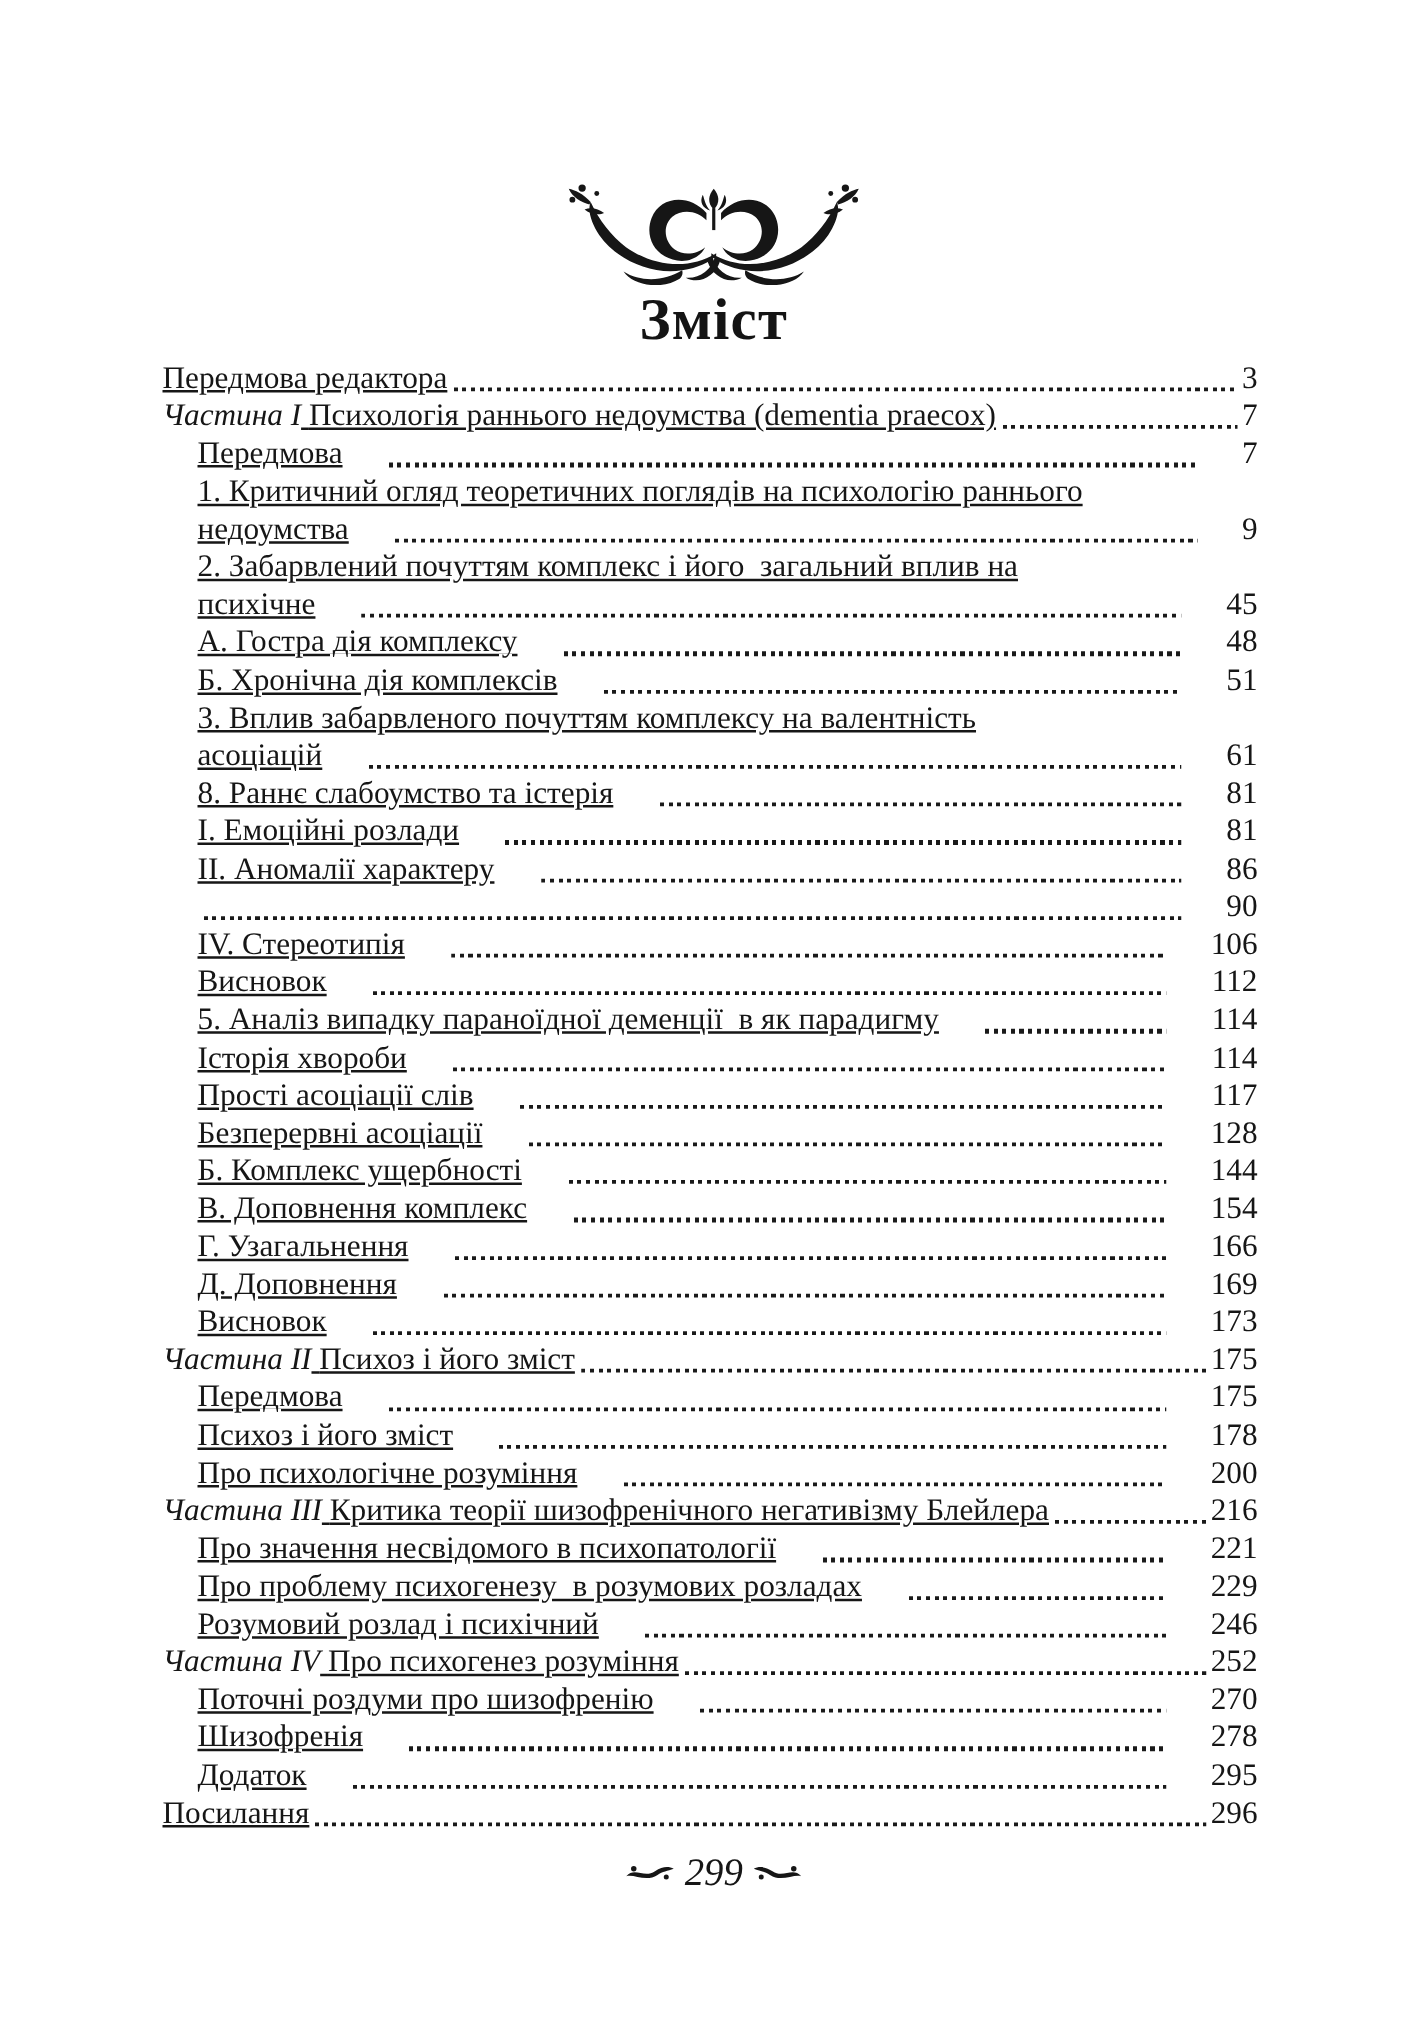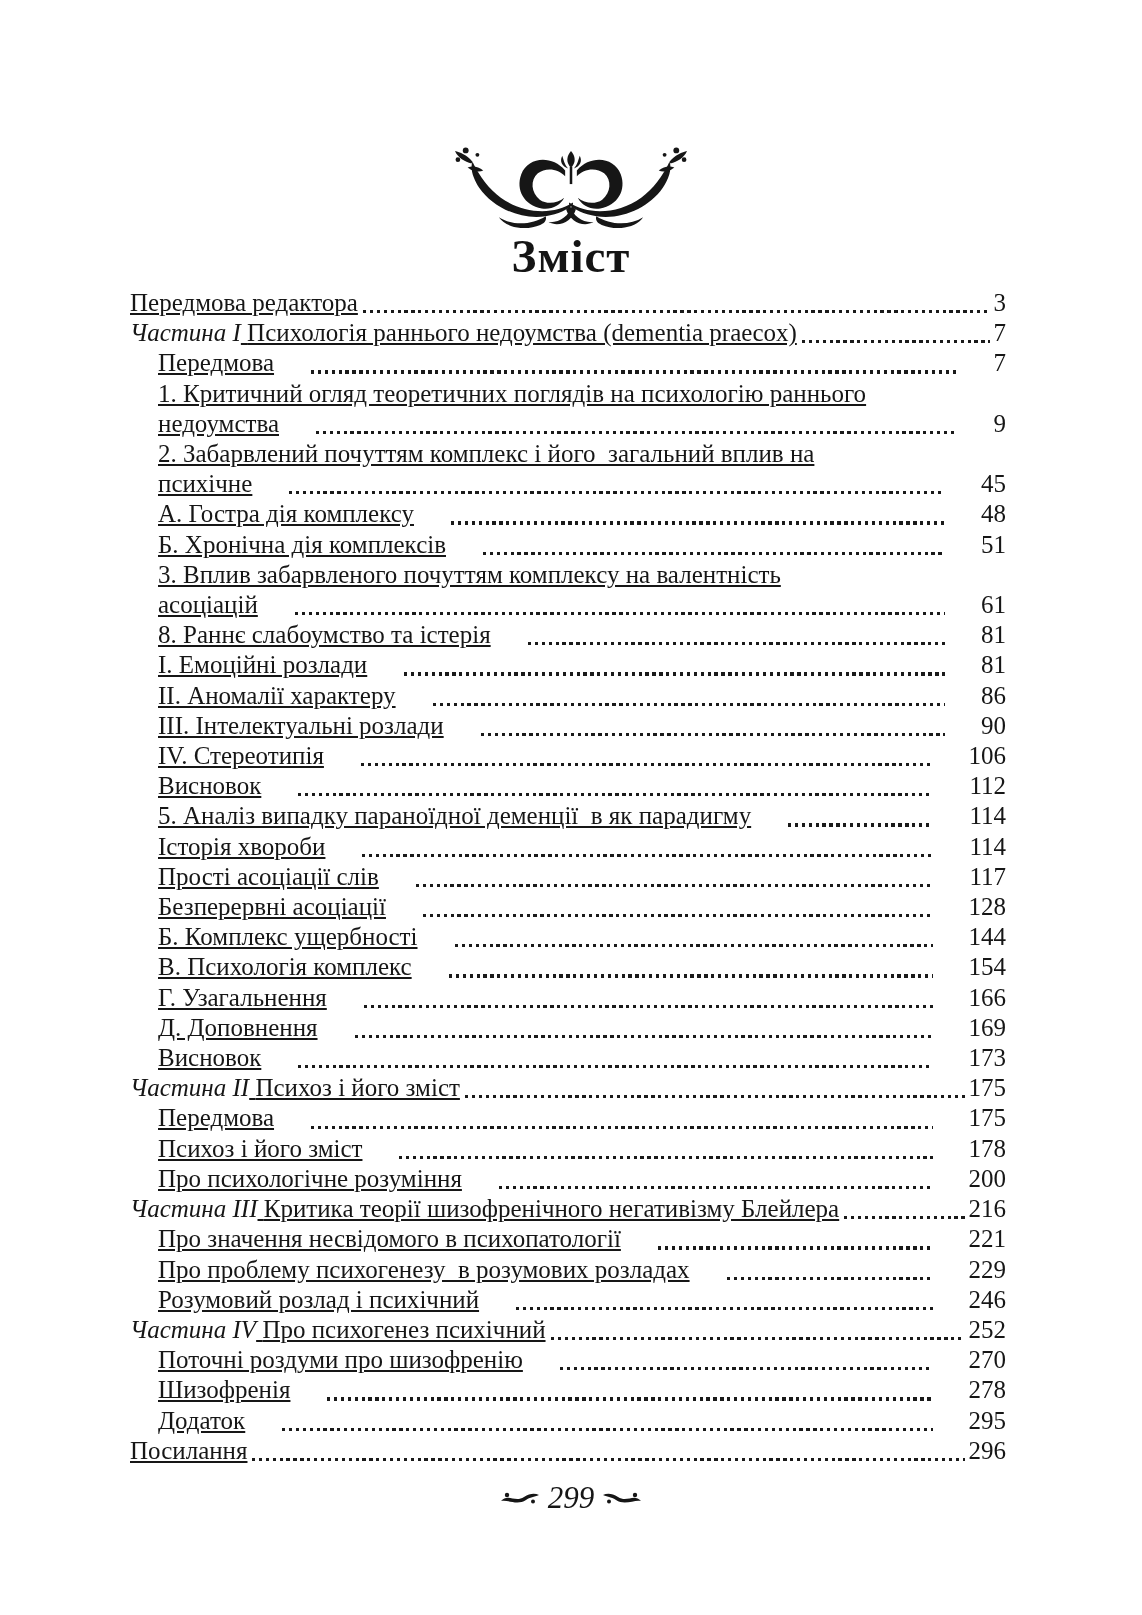--- a/index.html
+++ b/index.html
@@ -106,37 +106,37 @@
   <div class="row indent"><span class="txt">3. Вплив забарвленого почуттям комплексу на валентність</span></div>
 
   <div class="row indent"><span class="txt">асоціацій</span><span class="leader"></span><span class="pg">61</span></div>
 
   <div class="row indent"><span class="txt">8. Раннє слабоумство та істерія</span><span class="leader"></span><span class="pg">81</span></div>
 
   <div class="row indent"><span class="txt">І. Емоційні розлади</span><span class="leader"></span><span class="pg">81</span></div>
 
   <div class="row indent"><span class="txt">ІІ. Аномалії характеру</span><span class="leader"></span><span class="pg">86</span></div>
 
-  <div class="row indent"><span class="txt">ІІІ. Інтелектуальні розлади</span><span class="leader"></span><span class="pg">90</span></div>
+  <div class="row indent"><span class="leader"></span><span class="pg">90</span></div>
 
   <div class="row indent"><span class="txt">IV. Стереотипія</span><span class="leader"></span><span class="pg">106</span></div>
 
   <div class="row indent"><span class="txt">Висновок</span><span class="leader"></span><span class="pg">112</span></div>
 
   <div class="row indent"><span class="txt">5. Аналіз випадку параноїдної деменції  в як парадигму</span><span class="leader"></span><span class="pg">114</span></div>
 
   <div class="row indent"><span class="txt">Історія хвороби</span><span class="leader"></span><span class="pg">114</span></div>
 
   <div class="row indent"><span class="txt">Прості асоціації слів</span><span class="leader"></span><span class="pg">117</span></div>
 
   <div class="row indent"><span class="txt">Безперервні асоціації</span><span class="leader"></span><span class="pg">128</span></div>
 
   <div class="row indent"><span class="txt">Б. Комплекс ущербності</span><span class="leader"></span><span class="pg">144</span></div>
 
-  <div class="row indent"><span class="txt">В. Психологія комплекс</span><span class="leader"></span><span class="pg">154</span></div>
+  <div class="row indent"><span class="txt">В. Доповнення комплекс</span><span class="leader"></span><span class="pg">154</span></div>
 
   <div class="row indent"><span class="txt">Г. Узагальнення</span><span class="leader"></span><span class="pg">166</span></div>
 
   <div class="row indent"><span class="txt">Д. Доповнення</span><span class="leader"></span><span class="pg">169</span></div>
 
   <div class="row indent"><span class="txt">Висновок</span><span class="leader"></span><span class="pg">173</span></div>
 
   <div class="row"><span class="prefix">Частина II</span><span class="txt"> Психоз і його зміст</span><span class="leader"></span><span class="pg">175</span></div>
 
   <div class="row indent"><span class="txt">Передмова</span><span class="leader"></span><span class="pg">175</span></div>
@@ -146,21 +146,21 @@
   <div class="row indent"><span class="txt">Про психологічне розуміння</span><span class="leader"></span><span class="pg">200</span></div>
 
   <div class="row"><span class="prefix">Частина III</span><span class="txt"> Критика теорії шизофренічного негативізму Блейлера</span><span class="leader"></span><span class="pg">216</span></div>
 
   <div class="row indent"><span class="txt">Про значення несвідомого в психопатології</span><span class="leader"></span><span class="pg">221</span></div>
 
   <div class="row indent"><span class="txt">Про проблему психогенезу  в розумових розладах</span><span class="leader"></span><span class="pg">229</span></div>
 
   <div class="row indent"><span class="txt">Розумовий розлад і психічний</span><span class="leader"></span><span class="pg">246</span></div>
 
-  <div class="row"><span class="prefix">Частина IV</span><span class="txt"> Про психогенез психічний</span><span class="leader"></span><span class="pg">252</span></div>
+  <div class="row"><span class="prefix">Частина IV</span><span class="txt"> Про психогенез розуміння</span><span class="leader"></span><span class="pg">252</span></div>
 
   <div class="row indent"><span class="txt">Поточні роздуми про шизофренію</span><span class="leader"></span><span class="pg">270</span></div>
 
   <div class="row indent"><span class="txt">Шизофренія</span><span class="leader"></span><span class="pg">278</span></div>
 
   <div class="row indent"><span class="txt">Додаток</span><span class="leader"></span><span class="pg">295</span></div>
 
   <div class="row"><span class="txt">Посилання</span><span class="leader"></span><span class="pg">296</span></div>
 </div>
 

